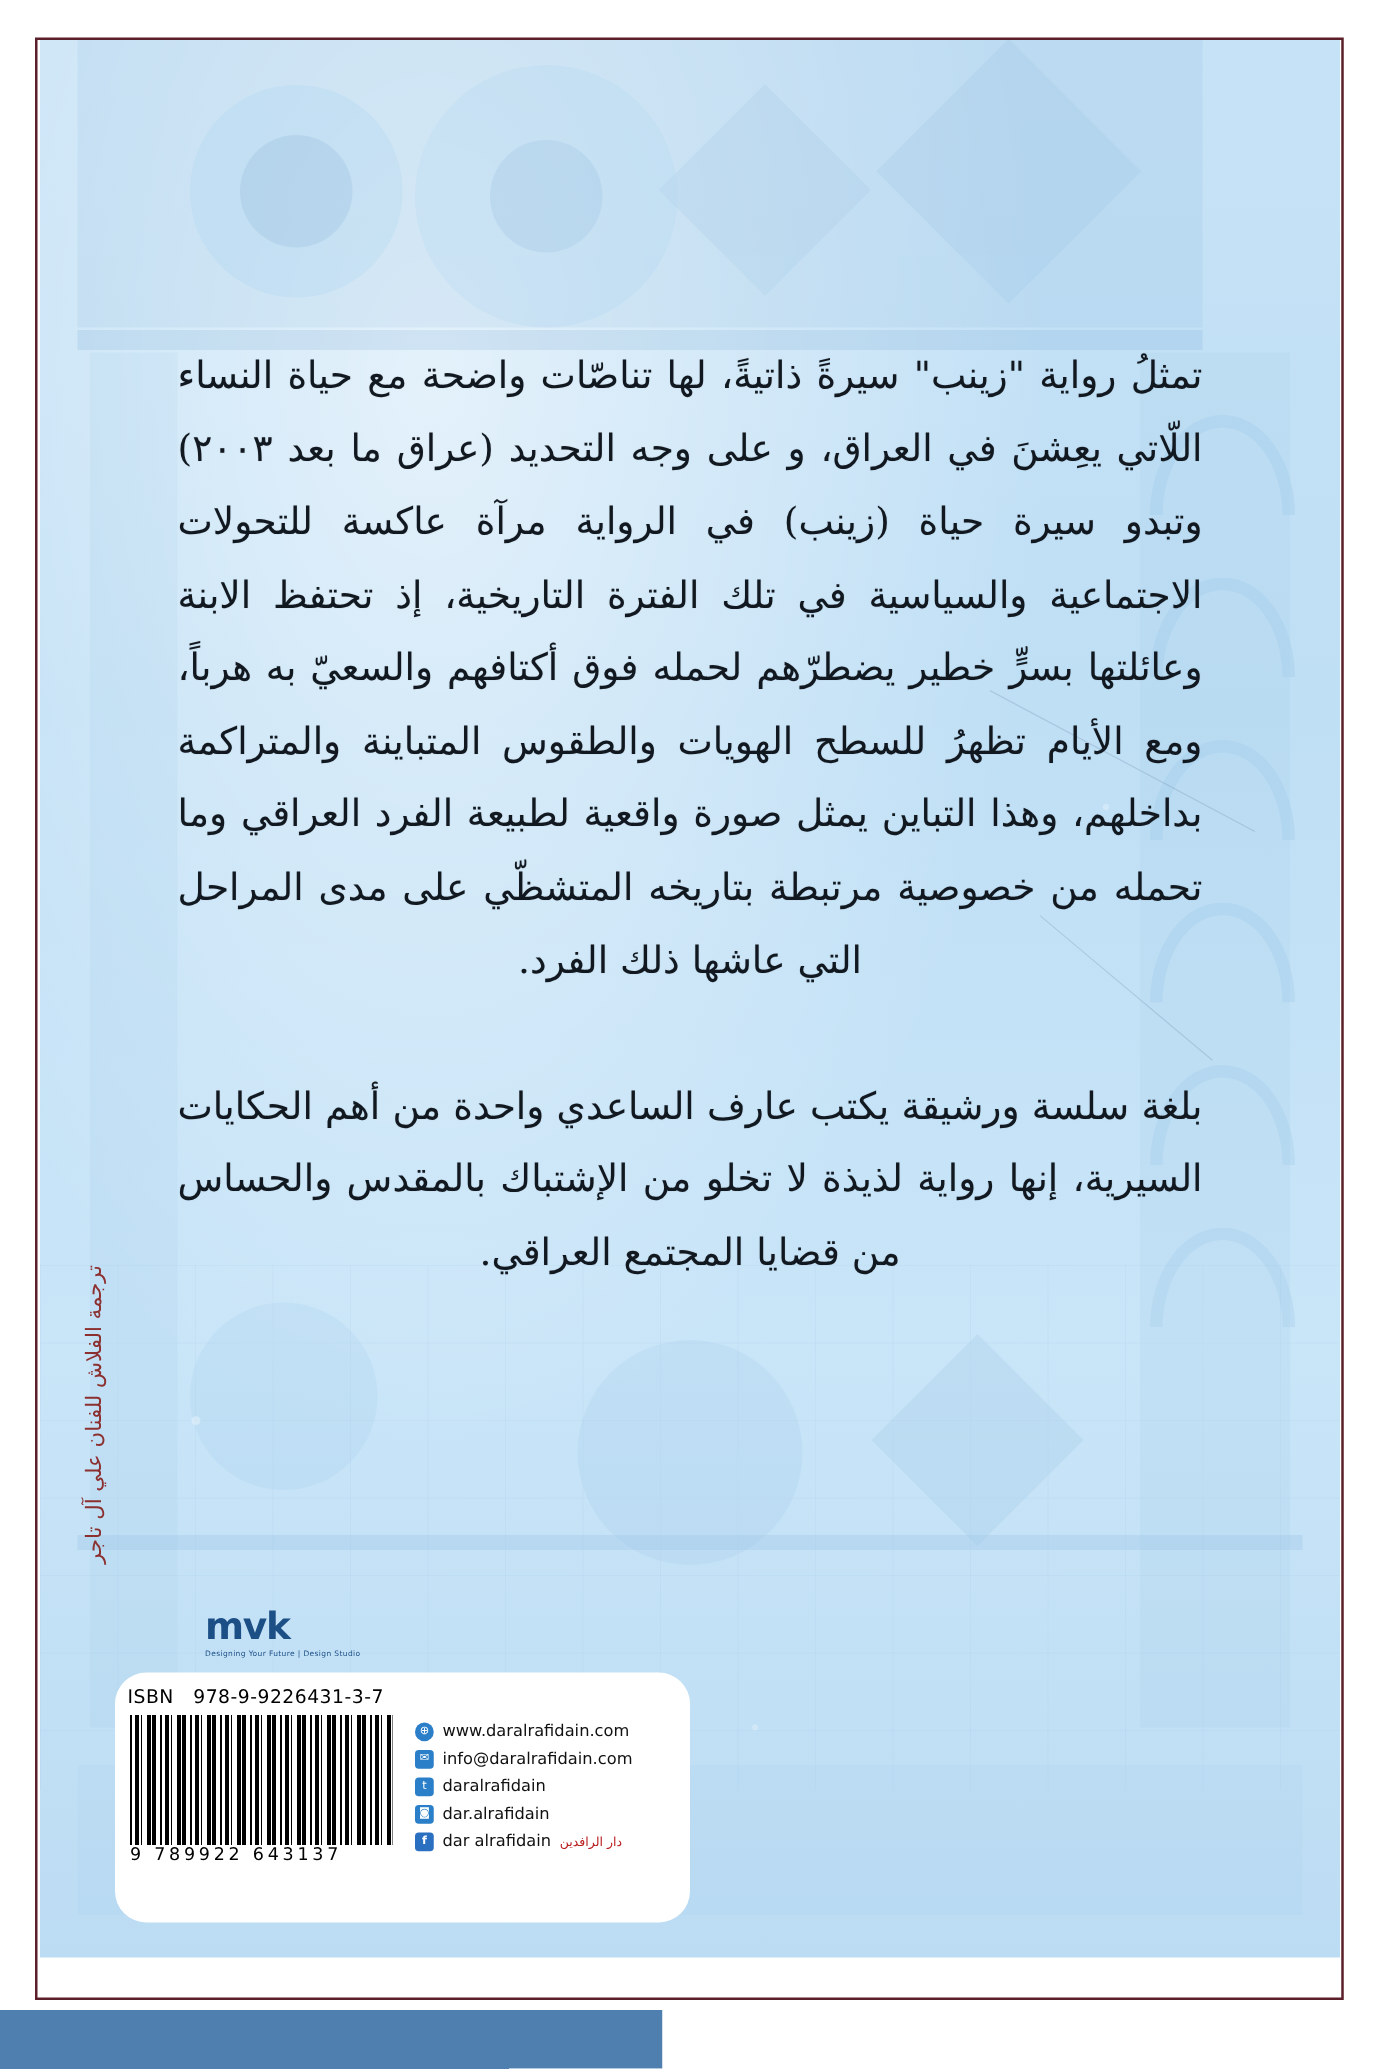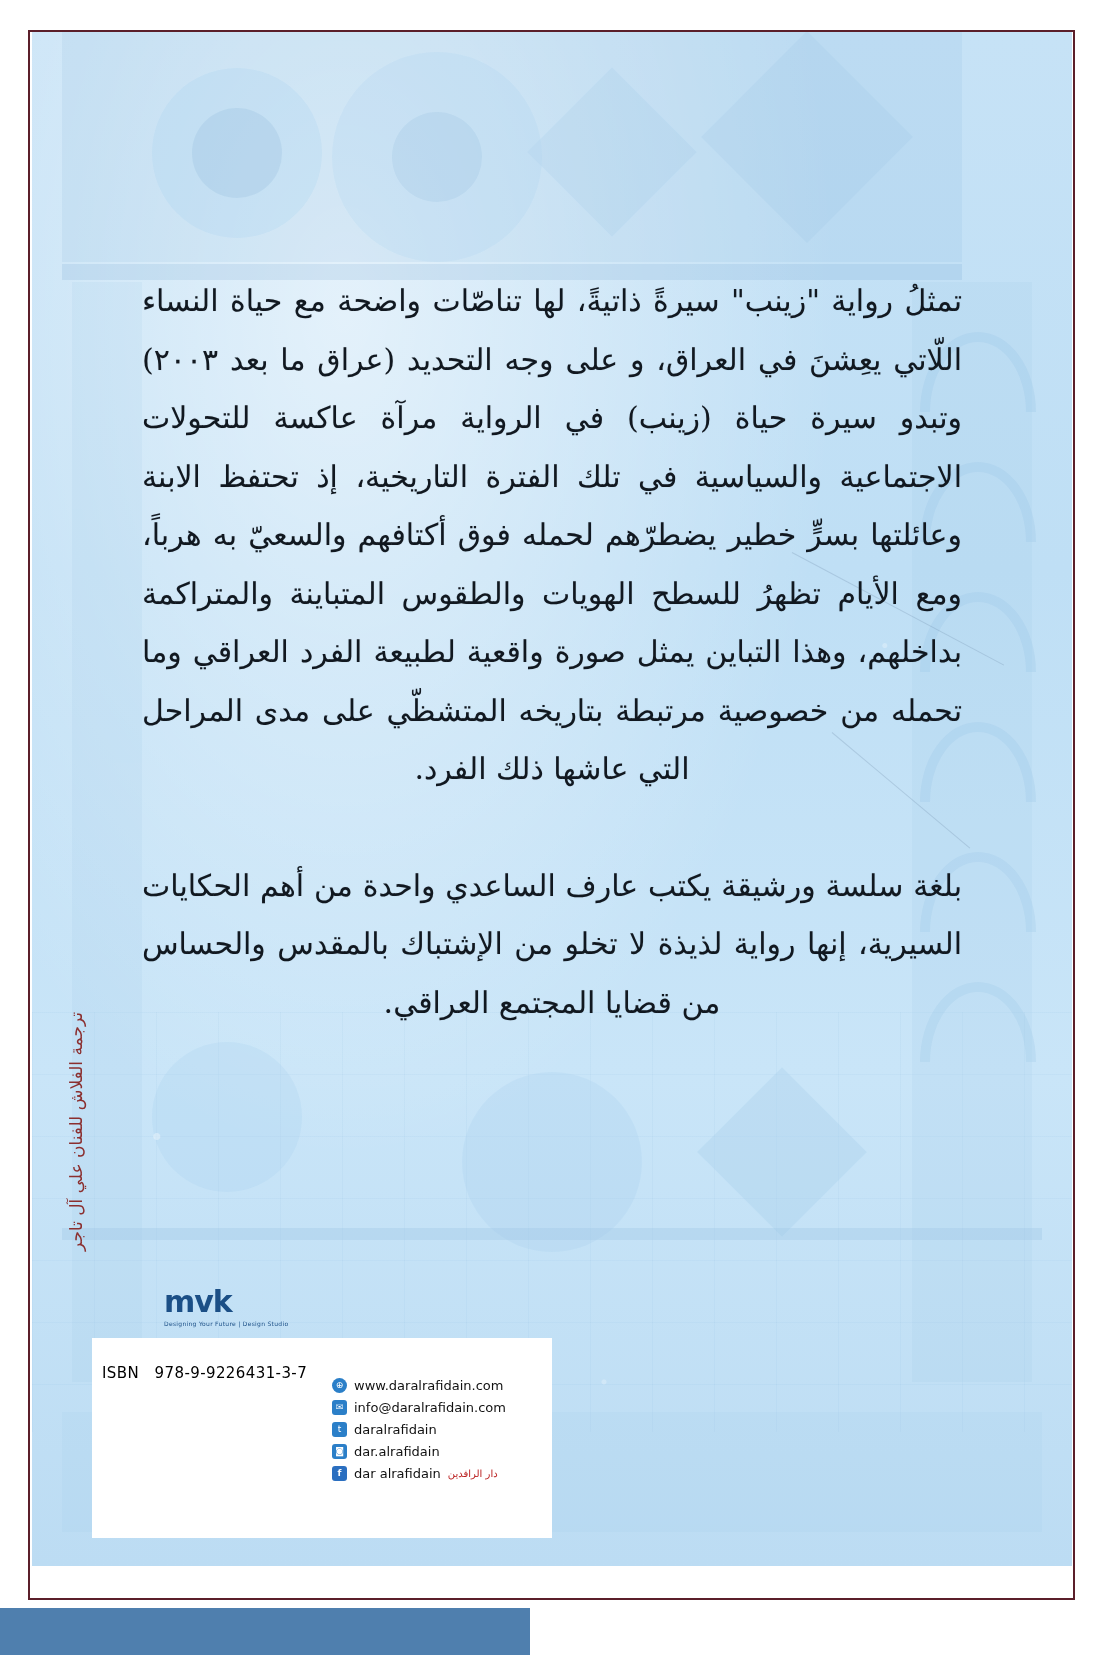--- a/index.html
+++ b/index.html
@@ -151,21 +151,22 @@
 
   
   .info-panel {
     position: absolute;
     left: 60px;
     top: 1306px;
     width: 460px;
     height: 200px;
     background: #ffffff;
     box-sizing: border-box;
-    padding: 24px 10px;
+    padding: 8px 10px;
+    border-radius: 25px;
   }
   .isbn-line {
     font-family: "DejaVu Sans", sans-serif;
     font-size: 15px;
     color: #000;
     margin: 2px 0 0 0;
     letter-spacing: 0.4px;
   }
   .barcode {
     position: absolute;
@@ -317,20 +318,24 @@
       <div class="tag">Designing Your Future | Design Studio</div>
     </div>
 
     <div class="info-panel">
       <div class="isbn-line">
         <span>ISBN</span>
         &nbsp;
         <span>978-9-9226431-3-7</span>
       </div>
 
+      <div class="barcode">
+        <div class="bars"></div>
+        <div class="digits">9  789922  643137</div>
+      </div>
 
       <div class="contact-list">
         <div class="contact-row">
           <span class="cicon globe">⊕</span>
           <span>www.daralrafidain.com</span>
         </div>
         <div class="contact-row">
           <span class="cicon mail">✉</span>
           <span>info@daralrafidain.com</span>
         </div>

